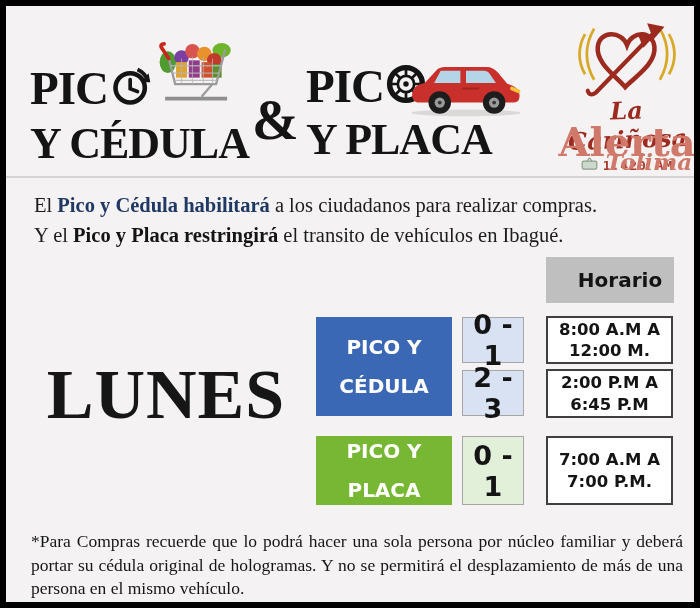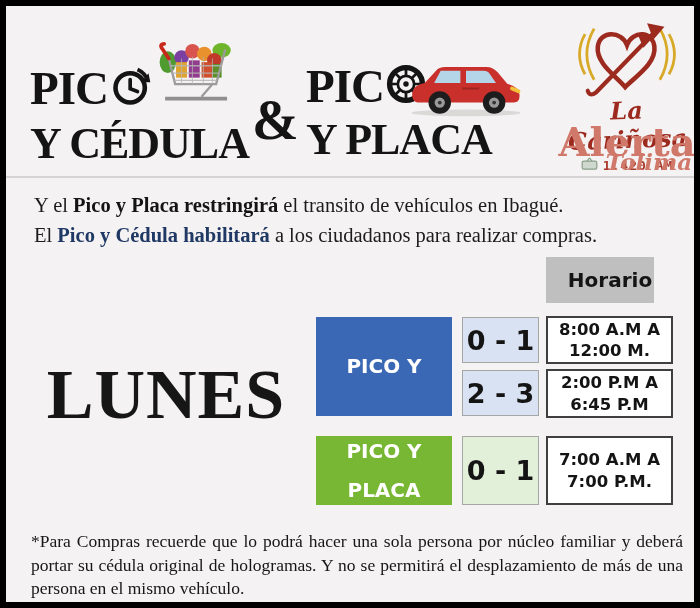--- a/index.html
+++ b/index.html
@@ -39,25 +39,25 @@
   .intro .b-blue { font-weight:bold; color:#1f3864; }
   .intro .b-black { font-weight:bold; color:#141414; }
 
   
   .today { position:absolute; left:16px; top:306px; width:288px; text-align:center; font-weight:bold; color:#161616; }
   .today-l1 { font-size:70px; line-height:1; letter-spacing:2px; }
   .today-l2 { font-size:70px; line-height:1; margin-top:48px; letter-spacing:1px; }
 
   
   .cellbase { position:absolute; display:flex; flex-direction:column; align-items:center; justify-content:center; text-align:center; }
-  .horario { left:540px; top:251px; width:108px; height:46px; background:#c0bfbf; font-weight:bold; font-size:20px; color:#141414;padding-left:20px; }
+  .horario { left:540px; top:251px; width:128px; height:46px; background:#c0bfbf; font-weight:bold; font-size:20px; color:#141414;padding-left:20px; }
   .cat-box { width:136px; left:310px; color:#fff; font-weight:bold; font-size:20px; line-height:1.35;gap:12px; }
   .cedula-box { top:311px; height:99px; background:#3b68b4; }
   .placa-box { top:430px; height:69px; background:#77b733; }
-  .digit-cell { left:456px; width:77px; font-weight:bold; font-size:27px; color:#141414; border:1px solid #a6a6a6; }
+  .digit-cell { left:456px; width:62px; font-weight:bold; font-size:27px; color:#141414; border:1px solid #a6a6a6; }
   .dc1 { top:311px; height:46px; background:#d9e2f3; }
   .dc2 { top:364px; height:46px; background:#d9e2f3; }
   .dc3 { top:430px; height:69px; background:#e2efd9; }
   .time-cell { left:540px; width:127px; background:#ffffff; border:2px solid #3f3f3f; font-weight:bold; font-size:16.5px; line-height:1.3; color:#141414; }
   .tc1 { top:310px; height:48px;text-align:right; }
   .tc2 { top:363px; height:49px; }
   .tc3 { top:430px; height:69px; }
 
   
   .footnote { position:absolute; left:25px; top:524px; width:652px; font-size:17.5px; line-height:1.35; color:#161616; text-align:justify; }
@@ -161,32 +161,33 @@
   </div>
 
   <div class="alerta">
     <div class="alerta-w1">Alerta</div>
     <div class="alerta-w2">Tolima</div>
   </div>
 
   <div class="divider"></div>
 
   <div class="intro serif">
+    <div><span>El </span><span class="b-blue">Pico y Cédula habilitará</span><span> a los ciudadanos para realizar compras.</span></div>
     <div><span>Y el </span><span class="b-black">Pico y Placa restringirá</span><span> el transito de vehículos en Ibagué.</span></div>
-    <div><span>El </span><span class="b-blue">Pico y Cédula habilitará</span><span> a los ciudadanos para realizar compras.</span></div>
   </div>
 
   <div class="today serif">
     <div class="today-l2">LUNES</div>
   </div>
 
   <div class="cellbase horario rounded">Horario</div>
 
   <div class="cellbase cat-box cedula-box rounded">
     <div>PICO Y</div>
+    <div>CÉDULA</div>
   </div>
 
   <div class="cellbase digit-cell dc1 rounded">0 - 1</div>
   <div class="cellbase time-cell tc1 rounded">
     <div>8:00 A.M A</div>
     <div>12:00 M.</div>
   </div>
 
   <div class="cellbase digit-cell dc2 rounded">2 - 3</div>
   <div class="cellbase time-cell tc2 rounded">

